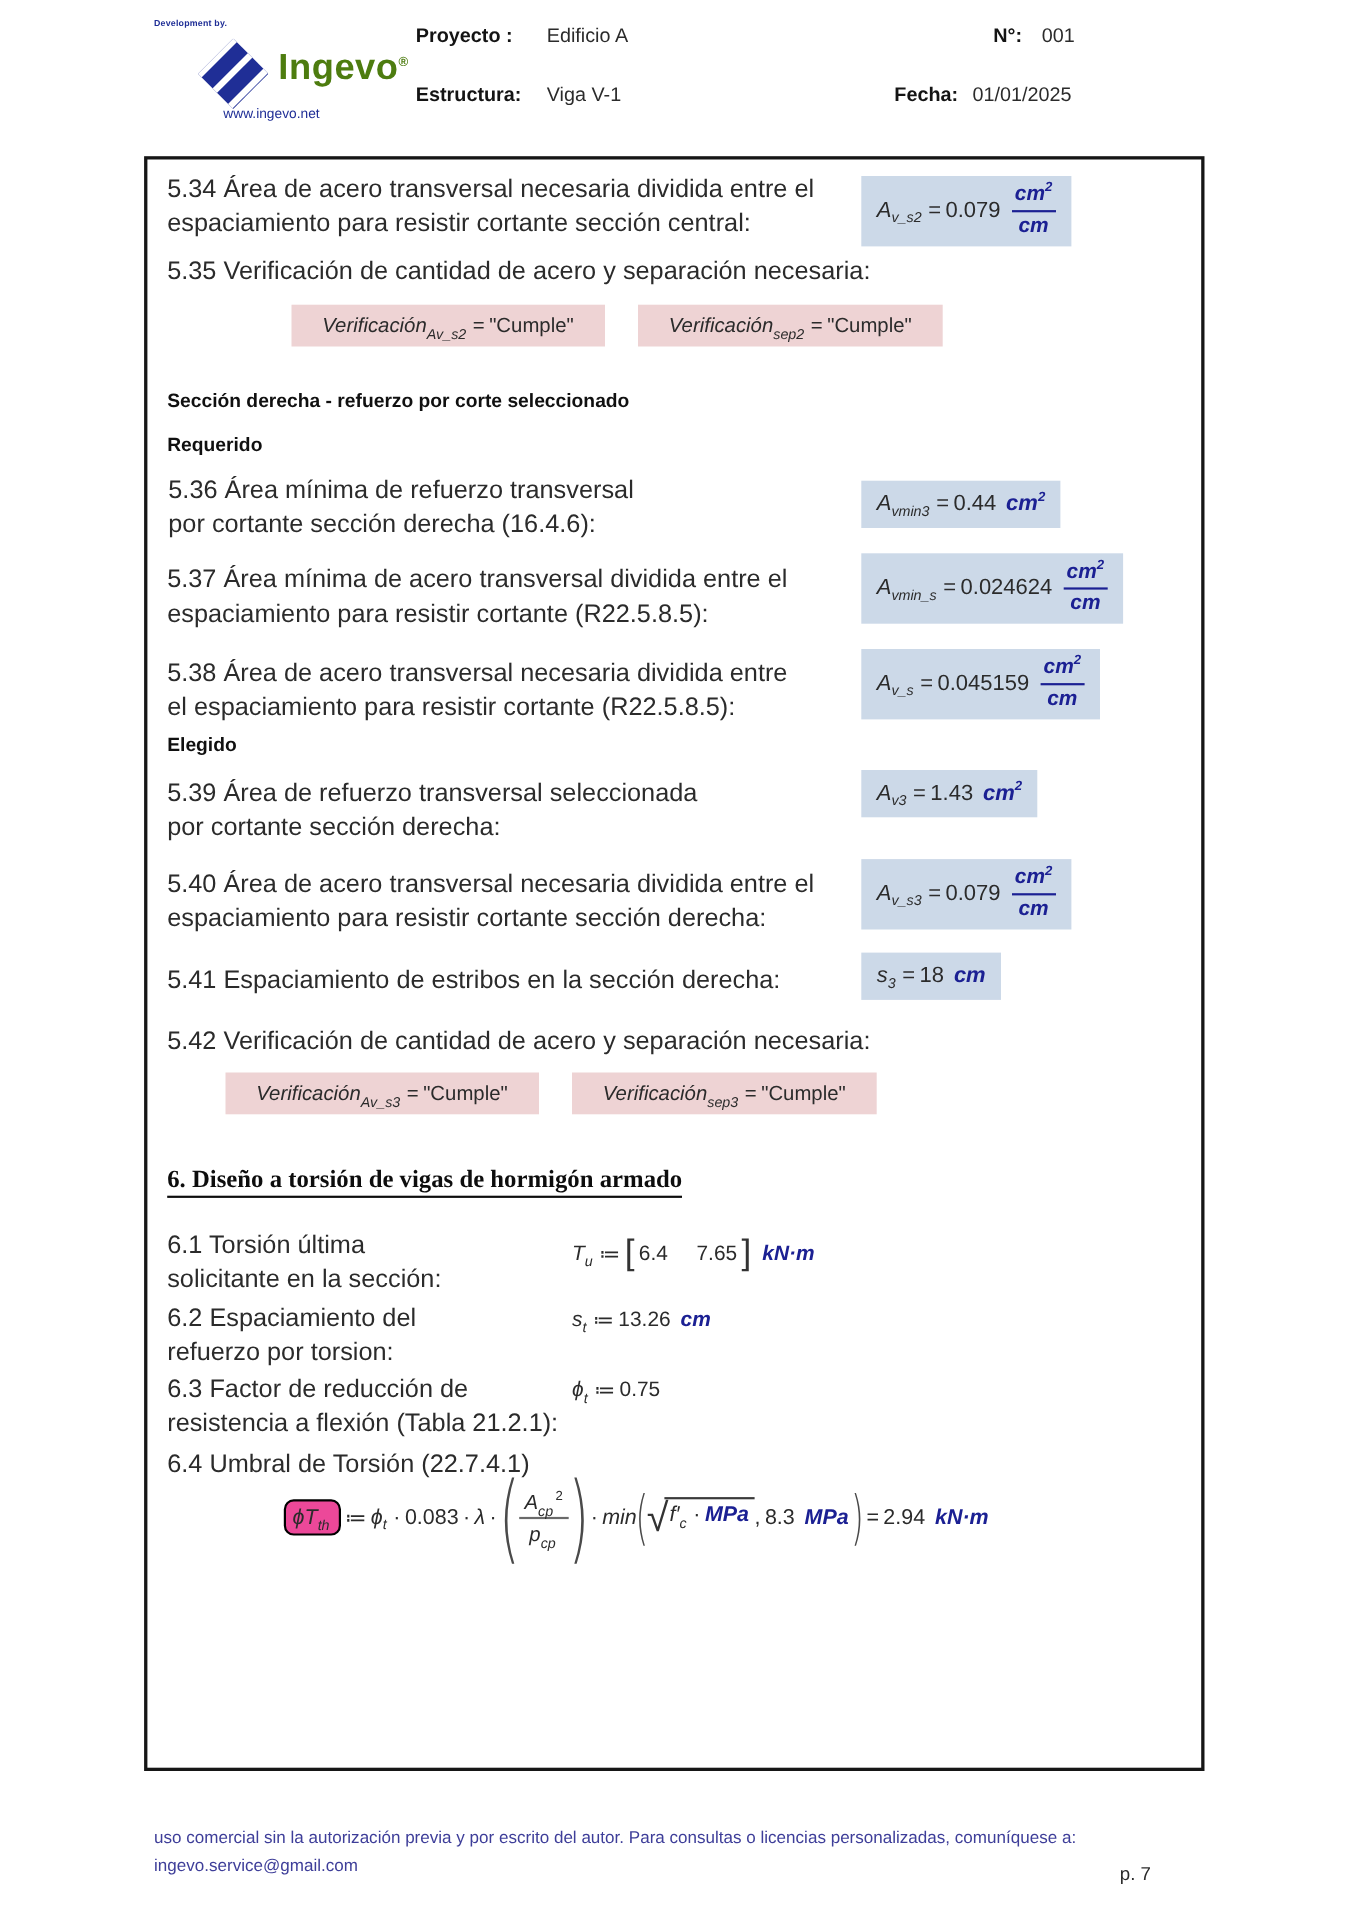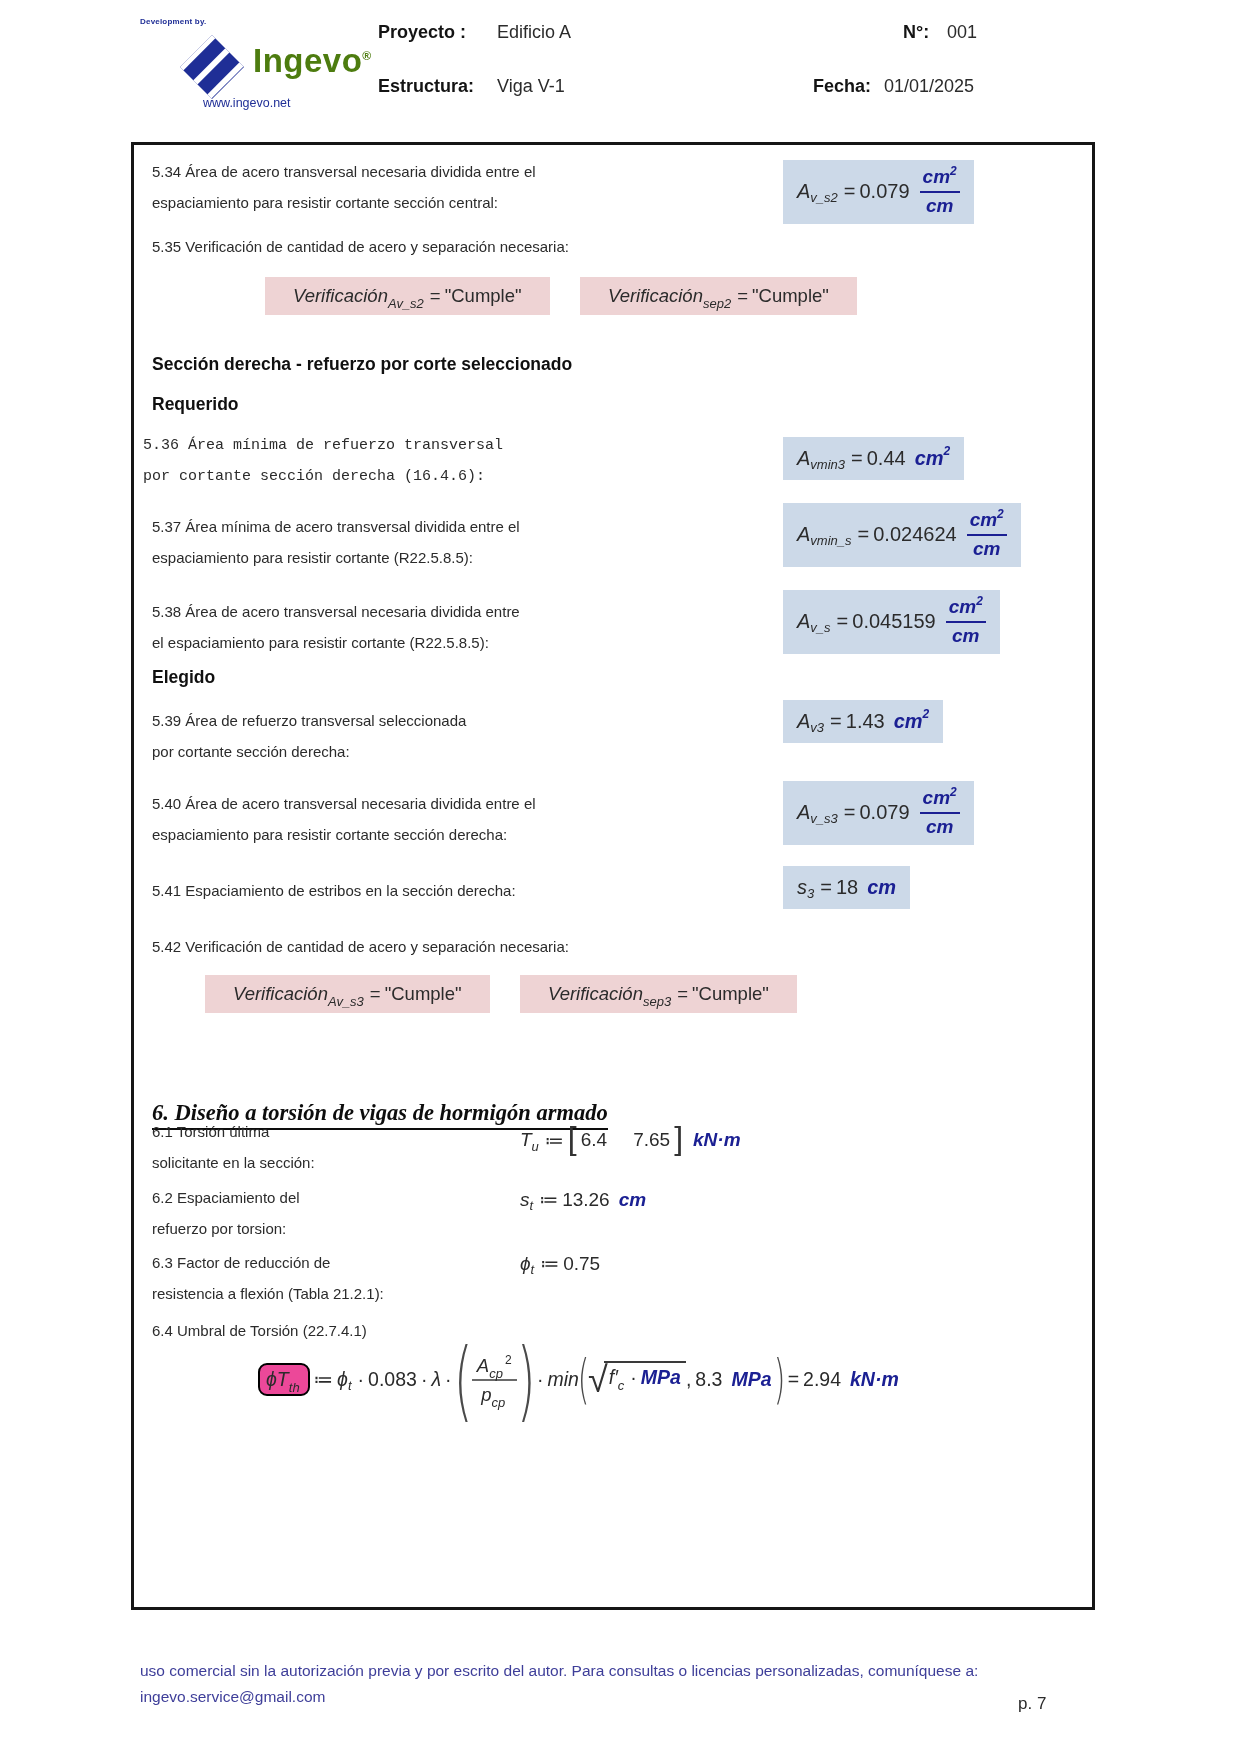--- a/index.html
+++ b/index.html
@@ -13,21 +13,21 @@
   .brand .reg{font-size:12px;vertical-align:super;}
   .site{font-size:12.5px;color:#1f2e96;}
   .hlab{font-size:18px;font-weight:bold;color:#141414;}
   .hval{font-size:18px;color:#2b2b2b;}
 
   
   .main-box{position:absolute;left:131px;top:142px;width:958px;height:1462px;
             border:3px solid #161616;background:#fff;}
 
   
-  .itxt{font-size:15px;line-height:31px;color:#2b2b2b;}
+  .itxt{font-size:23px;line-height:31px;color:#2b2b2b;}
   .bhead{font-size:17.5px;font-weight:bold;color:#101010;}
 
   
   .fblue{position:absolute;background:#ccd9e8;display:inline-flex;align-items:center;
          font-size:20px;color:#2b2b2b;padding:6px 14px;}
   .fblue.oneline{padding:10px 14px;}
   .fpink{position:absolute;background:#eed3d4;display:inline-flex;align-items:baseline;
          font-size:18.5px;color:#2b2b2b;padding:8px 28px;}
   .mvar{font-style:italic;}
   .msub{font-style:italic;font-size:13px;position:relative;top:6px;margin-right:2px;}
@@ -137,21 +137,21 @@
   <div class="fpink" style="left:580px;top:277px;">
     <span class="mvar">Verificación</span>
       <span class="msub">sep2</span>
       <span class="mop">=</span>
       <span>"Cumple"</span>
   </div>
 
   <div class="abs bhead" style="left:152px;top:354px;">Sección derecha - refuerzo por corte seleccionado</div>
   <div class="abs bhead" style="left:152px;top:394px;">Requerido</div>
 
-  <div class="abs itxt" style="left:143px;top:430px;font-family:Liberation Mono, monospace;">
+  <div class="abs itxt" style="left:153px;top:430px;">
     <div>5.36 Área mínima de refuerzo transversal</div>
     <div>por cortante sección derecha (16.4.6):</div>
   </div>
   <div class="fblue oneline" style="left:783px;top:437px;">
     <span class="mvar">A</span>
       <span class="msub">vmin3</span>
       <span class="mop">=</span>
       <span class="mval">0.44</span>
     <span class="munit" style="margin-left:9px;">cm</span>
       <span class="msup">2</span>
@@ -233,21 +233,21 @@
       <span class="mop">=</span>
       <span>"Cumple"</span>
   </div>
   <div class="fpink" style="left:520px;top:975px;">
     <span class="mvar">Verificación</span>
       <span class="msub">sep3</span>
       <span class="mop">=</span>
       <span>"Cumple"</span>
   </div>
 
-  <div class="abs" style="left:152px;top:1100px;font-style:italic;">
+  <div class="abs" style="left:152px;top:1059px;">
     <span class="sec-title">6. Diseño a torsión de vigas de hormigón armado</span>
   </div>
 
   <div class="abs itxt" style="left:152px;top:1116px;">
     <div>6.1 Torsión última</div>
     <div>solicitante en la sección:</div>
   </div>
   <div class="inl" style="left:520px;top:1124px;">
     <span class="mvar">T</span>
       <span class="msub">u</span>

